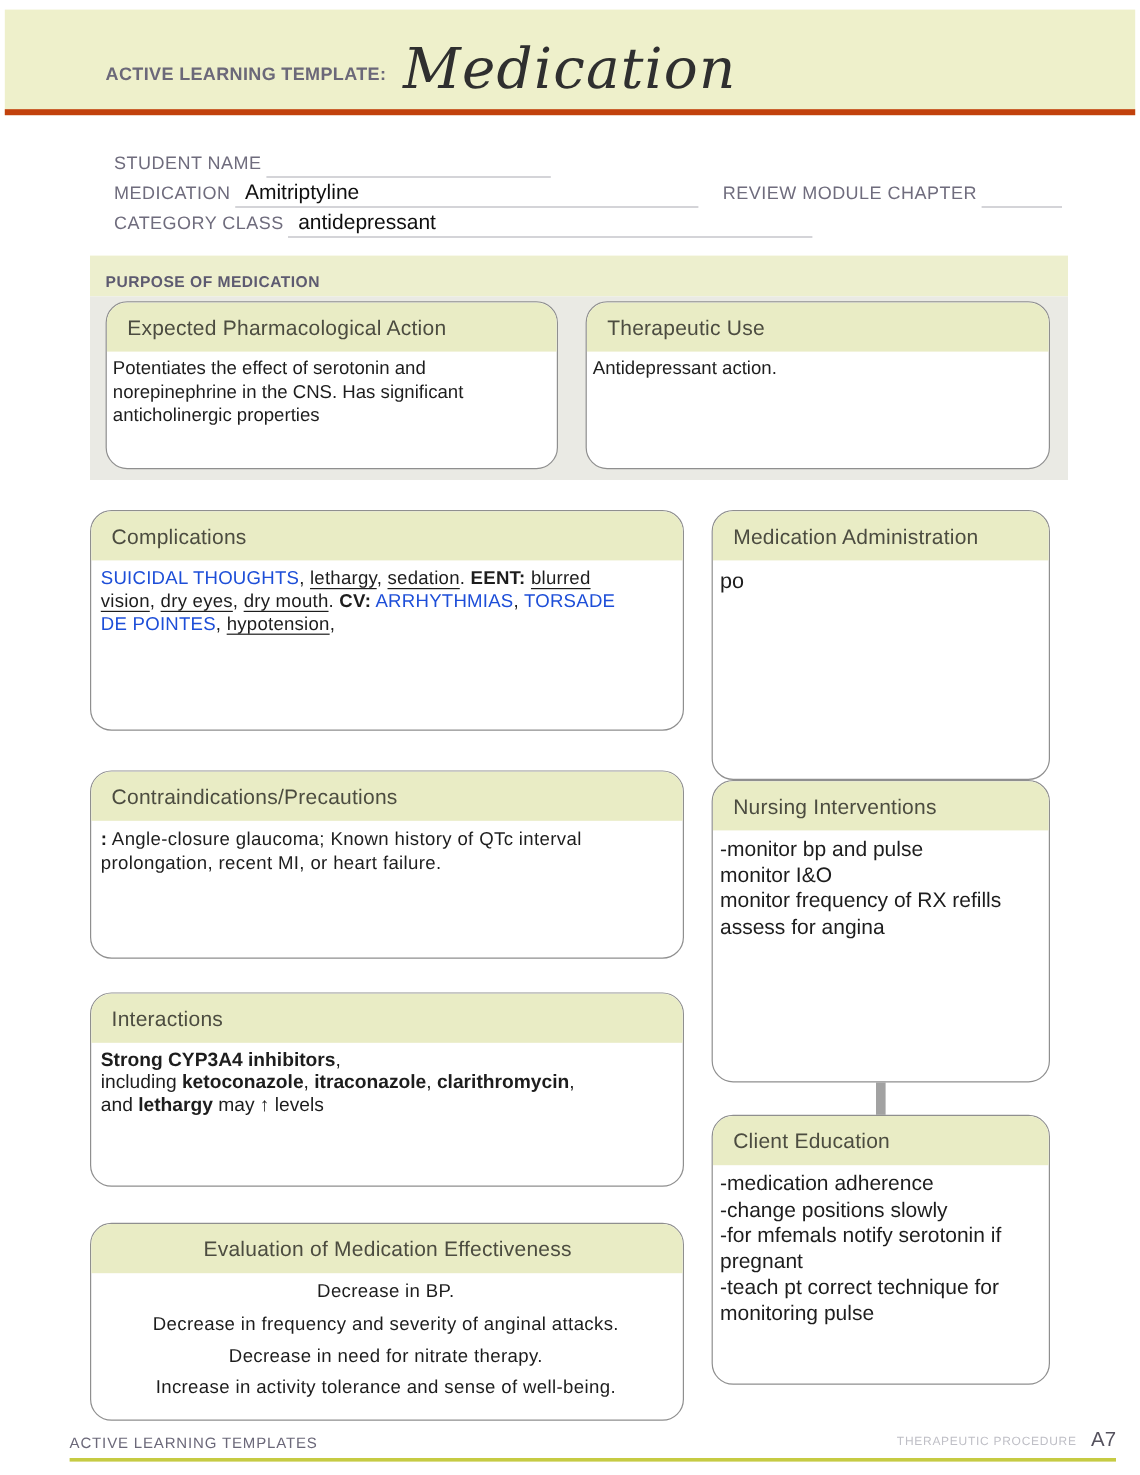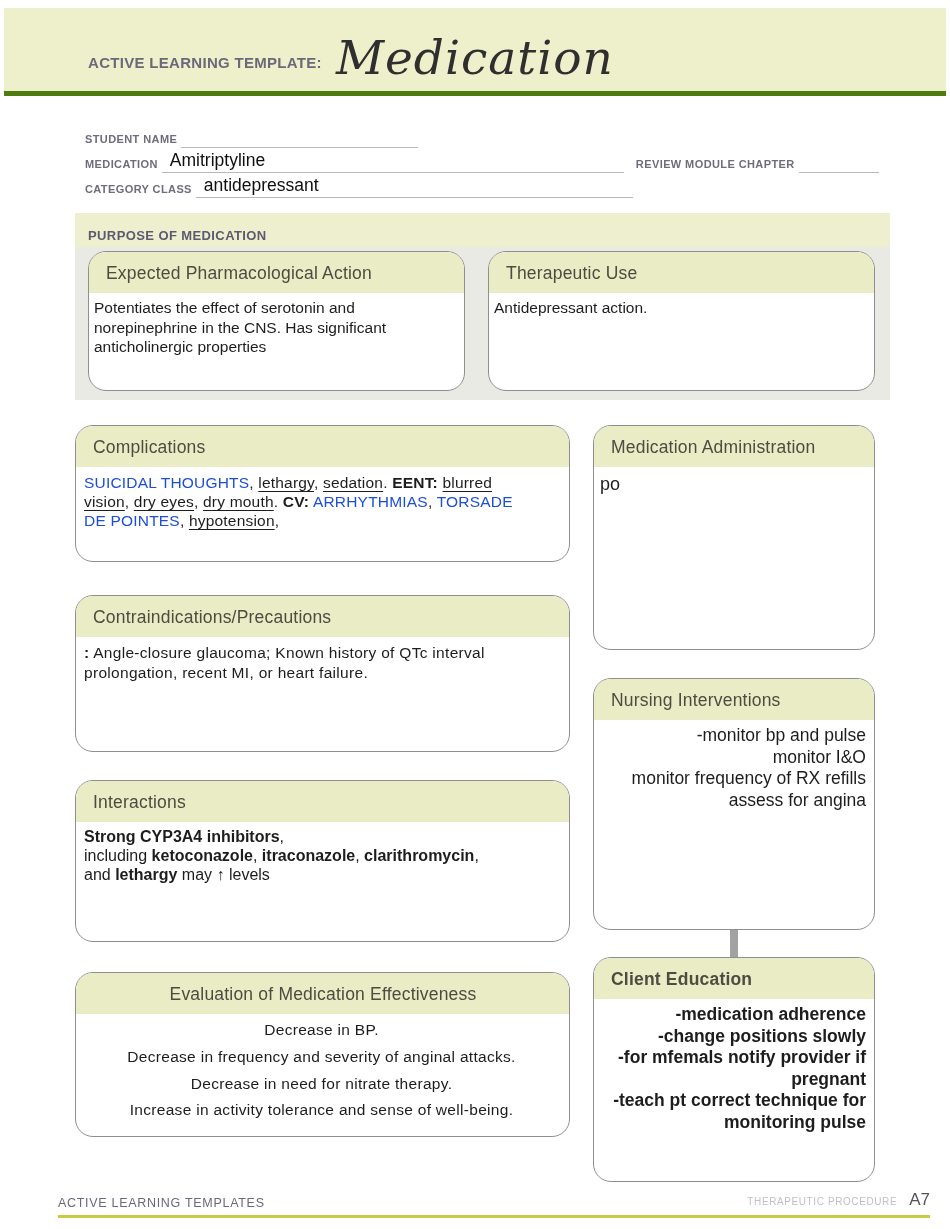--- a/index.html
+++ b/index.html
@@ -5,36 +5,36 @@
   * { margin:0; padding:0; box-sizing:border-box; }
   html,body { background:#ffffff; }
   .page {
     position:relative; width:950px; height:1229px; margin:0 auto;
     background:#ffffff; font-family:"Liberation Sans", sans-serif; overflow:hidden;
   }
 
   
   .header-band {
     position:absolute; left:4px; right:4px; top:8px; height:88px;
-    background:#eef0cb; border-bottom:5px solid #4d7c0f;
+    background:#eef0cb; border-bottom:5px solid #c2410c;
     display:flex; align-items:flex-end; padding:0 0 10px 84px;
   }
   .header-label {
     font-size:15px; font-weight:700; color:#6b6879; letter-spacing:.3px;
     padding-bottom:10px; white-space:nowrap;
   }
   .header-title {
     font-family:"DejaVu Serif", serif; font-style:italic; font-size:47px;
     color:#2f2f2f; margin-left:14px; line-height:.95; letter-spacing:1px;
   }
 
   
   .fields { position:absolute; top:128px; left:85px; width:800px; }
   .f-row { display:flex; align-items:flex-end; margin-bottom:5px; }
-  .f-label { font-size:11px; font-weight:700; color:#6f6c7d; letter-spacing:.4px; padding-bottom:3px; white-space:nowrap; }
+  .f-label { font-size:15px; font-weight:400; color:#6f6c7d; letter-spacing:.4px; padding-bottom:3px; white-space:nowrap;margin-left:10px; }
   .f-line { border-bottom:1.3px solid #b8b8bf; height:20px; margin-left:4px; }
   .f-fill { display:flex; align-items:flex-end; }
   .f-value { font-size:17.5px; color:#0f0f0f; padding:0 0 1px 8px; white-space:nowrap; }
   .f-spacer { width:12px; }
 
   
   .purpose { position:absolute; top:213px; left:75px; width:815px; height:187px; }
   .purpose-labelstrip { height:34px; background:#edefce; padding:13px 16px 0 13px; }
   .purpose-label { font-size:13px; font-weight:700; color:#5d5a70; letter-spacing:.4px; }
   .purpose-body { height:153px; background:#eaeae4; display:flex; gap:23px; padding:4px 15px 0 13px; }
@@ -46,35 +46,35 @@
 
   .p-card1 { width:377px; height:140px; }
   .p-card2 { flex:1; height:140px; }
   .p-card1 .card-body, .p-card2 .card-body { padding:5px 12px 4px 5px; line-height:1.27; }
 
   
   .main { position:absolute; top:425px; left:75px; width:800px; display:flex; gap:23px; }
   .col-left { width:495px; display:flex; flex-direction:column; }
   .col-right { width:282px; display:flex; flex-direction:column; }
 
-  .card-complications { height:137px; margin-bottom:33px; }
+  .card-complications { height:184px; margin-bottom:33px; }
   .card-complications .card-body { max-width:455px; line-height:1.23; letter-spacing:.2px; }
   .card-contraindications { height:157px; margin-bottom:28px; }
   .card-contraindications .card-body { letter-spacing:.3px; }
   .card-interactions { height:162px; margin-bottom:30px; }
   .card-interactions .card-body { font-size:16px; line-height:1.18; }
   .card-evaluation { height:165px;text-align:center; }
   .card-evaluation .card-body { letter-spacing:.3px; }
   .card-evaluation .line { margin-bottom:7px; }
 
-  .card-medadmin { height:225px; margin-bottom:28px; }
+  .card-medadmin { height:225px; }
   .card-medadmin .card-body { font-size:18px; padding-left:6px; }
   .card-nursing { height:252px; }
-  .card-nursing .card-body, .card-clienteducation .card-body { font-size:17.5px; line-height:1.23; padding:5px 8px 5px 6px;text-align:right; }
-  .card-clienteducation { height:225px;font-weight:bold; }
+  .card-nursing .card-body, .card-clienteducation .card-body { font-size:17.5px; line-height:1.23; padding:5px 8px 5px 6px; }
+  .card-clienteducation { height:225px; }
   .connector { width:8px; height:27px; background:#a2a2a2; margin:0 auto; }
 
   
   .seg-red { color:#1d4ed8; }
   .seg-u { text-decoration:underline; text-underline-offset:2.5px; text-decoration-thickness:1.2px; }
   .seg-b { font-weight:700; }
   .seg-p { }
 
   
   .footer {
@@ -184,21 +184,21 @@
           </div>
       </div>
 
       <div class="connector"></div>
 
       <div class="card card-clienteducation">
         <div class="card-head">Client Education</div>
         <div class="card-body">
             <div class="line">-medication adherence</div>
             <div class="line">-change positions slowly</div>
-            <div class="line">-for mfemals notify provider if pregnant</div>
+            <div class="line">-for mfemals notify serotonin if pregnant</div>
             <div class="line">-teach pt correct technique for monitoring pulse</div>
           </div>
       </div>
     </div>
 
   </div>
 
   <div class="footer">
     <span class="footer-left">ACTIVE LEARNING TEMPLATES</span>
     <span class="footer-right">

